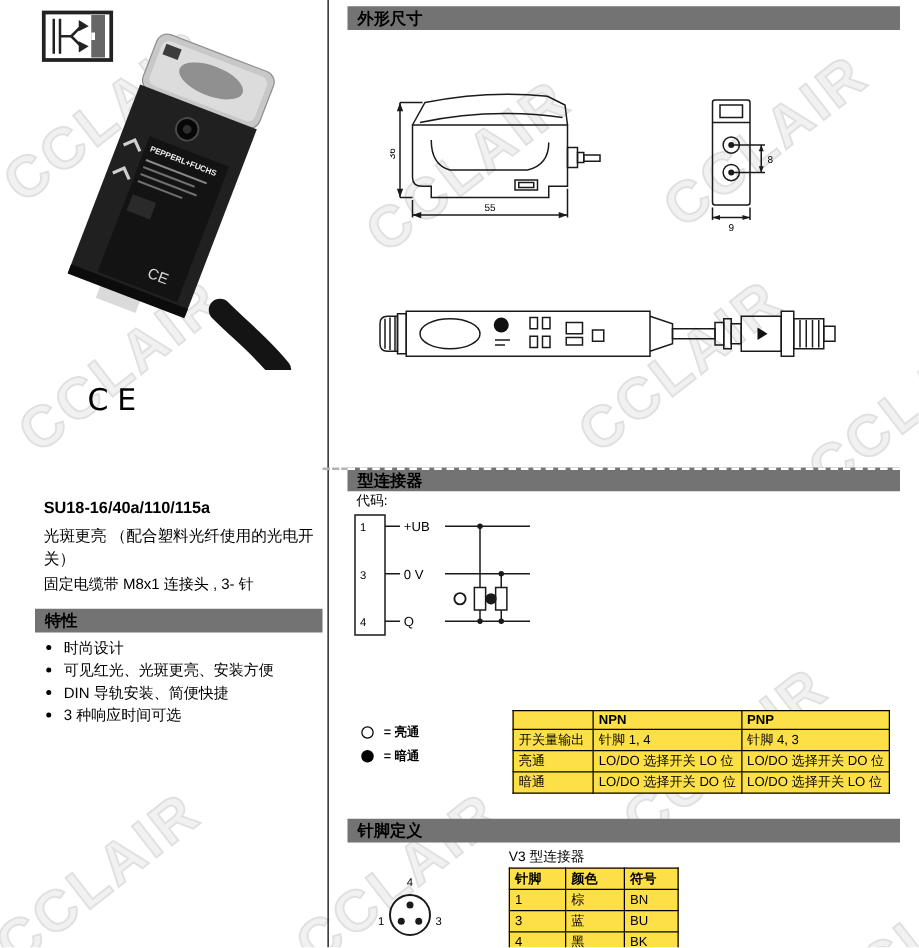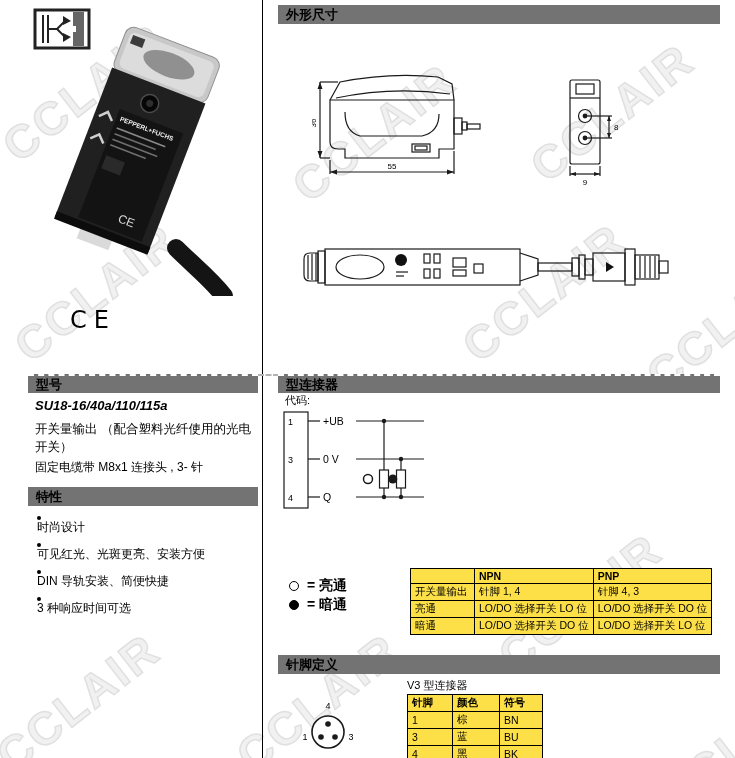--- a/index.html
+++ b/index.html
@@ -20,32 +20,32 @@
          padding-left:8px; font-size:13px; font-weight:bold; }
   .bar-model { left:28px;  top:374px; width:230px; border-top:2px dashed #fff; }
   .bar-feat  { left:28px;  top:487px; width:230px; }
   .bar-dims  { left:278px; top:5px;   width:442px; }
   .bar-elec  { left:278px; top:374px; width:442px; border-top:2px dashed #fff; }
   .bar-pins  { left:278px; top:655px; width:442px; }
 
   .ce-mark { position:absolute; left:70px; top:306px; font-size:24px; letter-spacing:7px;
              font-family:"DejaVu Sans", sans-serif; }
 
-  .model-name { position:absolute; left:35px; top:398px; font-size:13px; font-weight:bold;font-style:italic; }
+  .model-name { position:absolute; left:35px; top:398px; font-size:13px; font-weight:bold; }
   .model-desc { position:absolute; left:35px; top:420px; width:224px; font-size:12.5px; line-height:18px; }
   .cable-note { position:absolute; left:35px; top:459px; font-size:12px; }
 
   .features { position:absolute; left:37px; top:511px; width:220px; }
-  .feat { display:flex; align-items:flex-start; margin-bottom:4px; font-size:12px; line-height:14px;flex-direction:column; }
+  .feat { display:flex; align-items:flex-start; margin-bottom:4px; font-size:12px; line-height:14px; }
   .feat .bullet { width:4px; height:4px; border-radius:50%; background:#000; margin:5px 10px 0 0; flex:none; }
 
   .code-label { position:absolute; left:285px; top:393px; font-size:11px; font-weight:normal; }
 
   .legend { position:absolute; left:289px; top:576px; }
-  .legend-row { display:flex; align-items:center; height:19px; font-size:14px; font-weight:bold; }
+  .legend-row { display:flex; align-items:center; height:19px; font-size:10px; font-weight:bold; }
   .sym { width:10px; height:10px; border:1.6px solid #000; border-radius:50%; margin-right:8px; flex:none; }
   .sym-filled { background:#000; }
 
   .v3-label { position:absolute; left:407px; top:678px; font-size:11px; }
 
   table.dt { position:absolute; border-collapse:collapse; background:#fde047; }
   .dt td, .dt th { border:1px solid #000; font-size:10.5px; padding:1px 4px; text-align:left;
                    white-space:nowrap; height:15px; vertical-align:middle; }
   .dt th { font-weight:bold; }
   .logic { left:410px; top:568px; }
@@ -106,23 +106,22 @@
       <rect x="84" y="128" width="38" height="1.6" fill="#6f6f6f"></rect>
       <rect x="84" y="140" width="20" height="14" fill="#2a2a2a"></rect>
       <text x="118" y="198" font-size="12" fill="#d8d8d8">CE</text>
       <rect x="86" y="212" width="34" height="16" fill="#dadada"></rect>
       <rect x="58" y="210" width="100" height="8" fill="#0c0c0c"></rect>
     </g>
   </svg>
 
   <div class="ce-mark">CE</div>
 
-  <div class="bar bar-model">型号</div>
   <div class="model-name">SU18-16/40a/110/115a</div>
-  <div class="model-desc">开关量输出 （配合塑料光纤使用的光电开关）</div>
+  <div class="model-desc">光斑更亮 （配合塑料光纤使用的光电开关）</div>
   <div class="cable-note">固定电缆带 M8x1 连接头 , 3- 针</div>
 
   <div class="bar bar-feat">特性</div>
   <div class="features">
     <div class="feat">
         <span class="bullet"></span>
         <span>时尚设计</span>
       </div>
     <div class="feat">
         <span class="bullet"></span>

